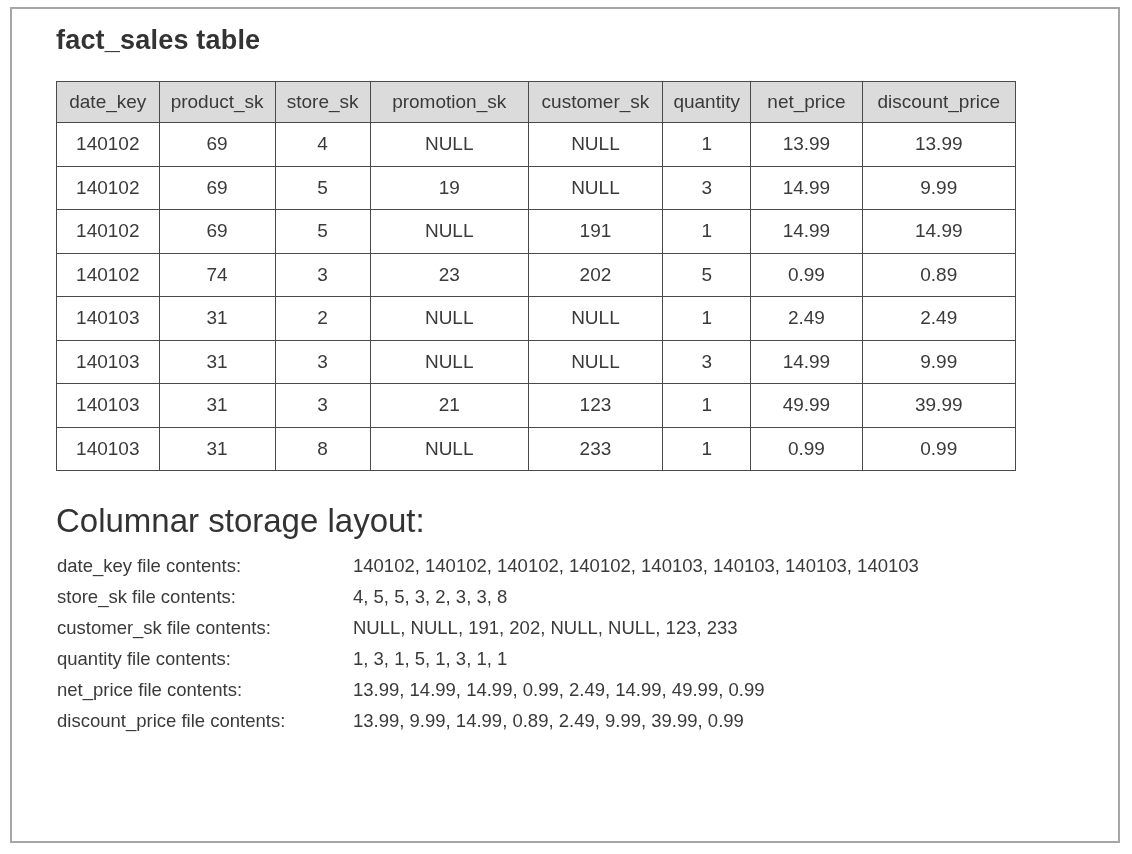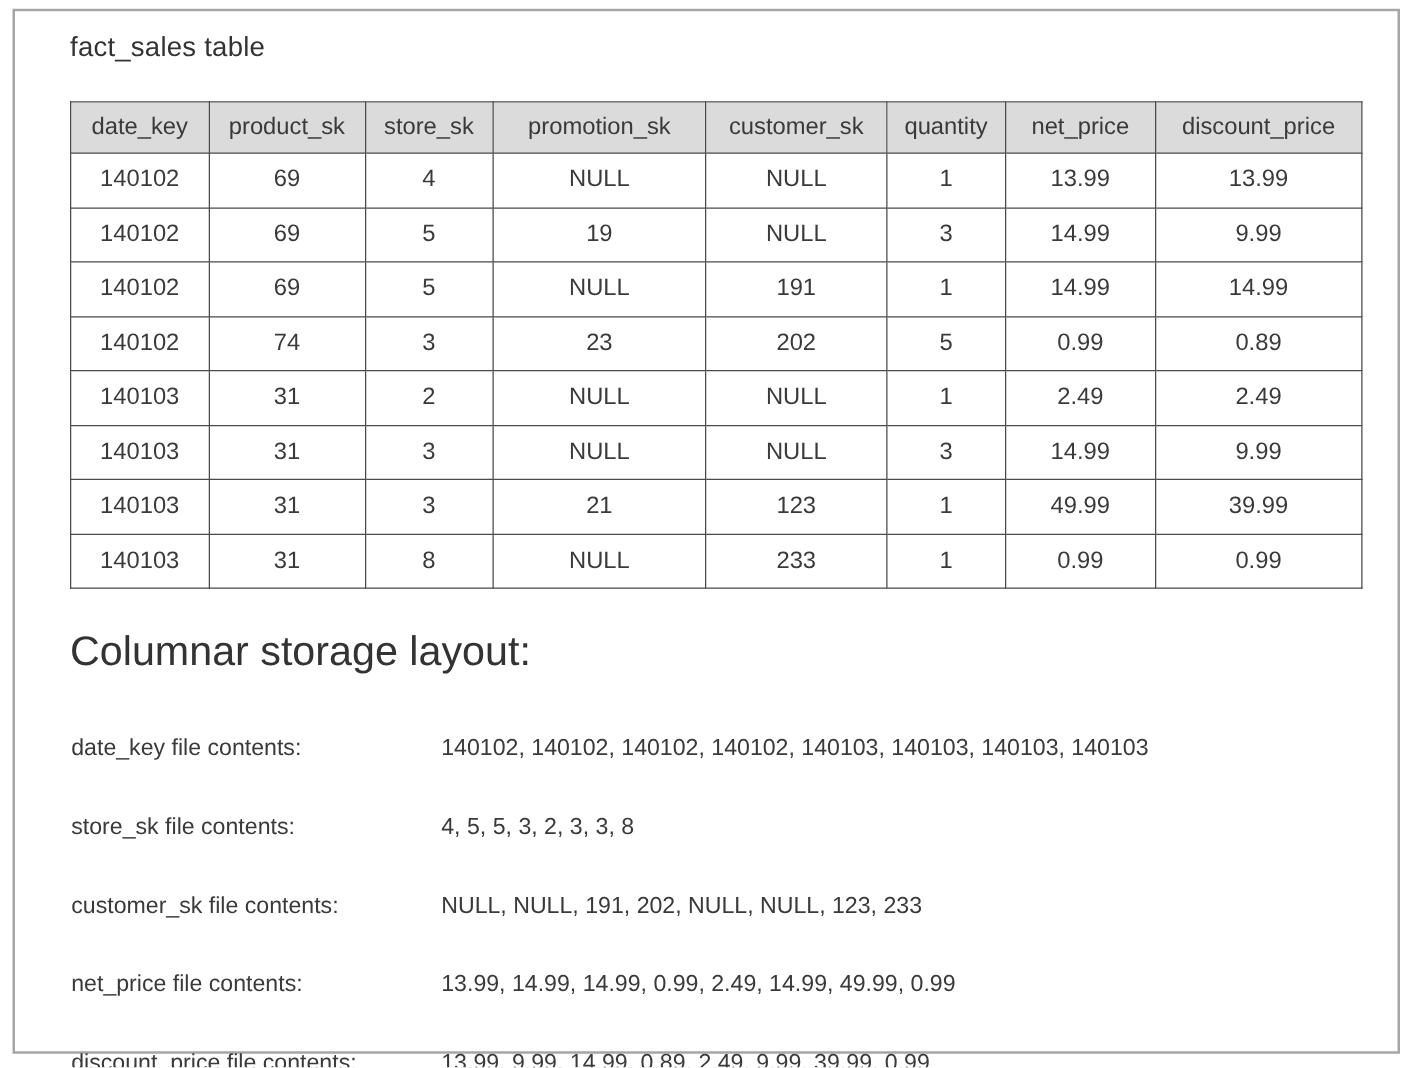--- a/index.html
+++ b/index.html
@@ -23,29 +23,30 @@
     width: 1110px;
     height: 836px;
     border: 2px solid #a6a6a6;
     background: #ffffff;
     box-sizing: border-box;
   }
   .fig-title {
     position: absolute;
     left: 44px;
     top: 16px;
-    font-size: 22px;
+    font-size: 27px;
     letter-spacing: 0.2px;
     color: #333333;
+    font-weight: bold;
   }
   table.fact-table {
     position: absolute;
     left: 44px;
     top: 72px;
-    width: 1034px;
+    width: 960px;
     border-collapse: collapse;
     table-layout: fixed;
     font-size: 19px;
     color: #3a3a3a;
   }
   table.fact-table th,
   table.fact-table td {
     border: 1.5px solid #4a4a4a;
     text-align: center;
     vertical-align: middle;
@@ -76,21 +77,20 @@
     top: 541px;
     width: 1040px;
     font-size: 18.5px;
     line-height: 31px;
     color: #3a3a3a;
   }
   .file-line { white-space: nowrap; }
   .file-label {
     display: inline-block;
     width: 296px;
-    margin-top: 32px;
   }
   .file-values { display: inline-block; }
 </style>
 </head>
 <body>
 
 <div class="canvas">
   <div class="frame">
 
     <div class="fig-title">fact_sales table</div>
@@ -201,18 +201,19 @@
           </tr>
         </tbody>
     </table>
 
     <div class="col-heading">Columnar storage layout:</div>
 
     <div class="file-list">
         <div class="file-line"><span class="file-label">date_key file contents:</span><span class="file-values">140102, 140102, 140102, 140102, 140103, 140103, 140103, 140103</span></div>
         <div class="file-line"><span class="file-label">store_sk file contents:</span><span class="file-values">4, 5, 5, 3, 2, 3, 3, 8</span></div>
         <div class="file-line"><span class="file-label">customer_sk file contents:</span><span class="file-values">NULL, NULL, 191, 202, NULL, NULL, 123, 233</span></div>
+        <div class="file-line"><span class="file-label">quantity file contents:</span><span class="file-values">1, 3, 1, 5, 1, 3, 1, 1</span></div>
         <div class="file-line"><span class="file-label">net_price file contents:</span><span class="file-values">13.99, 14.99, 14.99, 0.99, 2.49, 14.99, 49.99, 0.99</span></div>
         <div class="file-line"><span class="file-label">discount_price file contents:</span><span class="file-values">13.99, 9.99, 14.99, 0.89, 2.49, 9.99, 39.99, 0.99</span></div>
       </div>
 
   </div>
 </div>
 
 </body></html>

